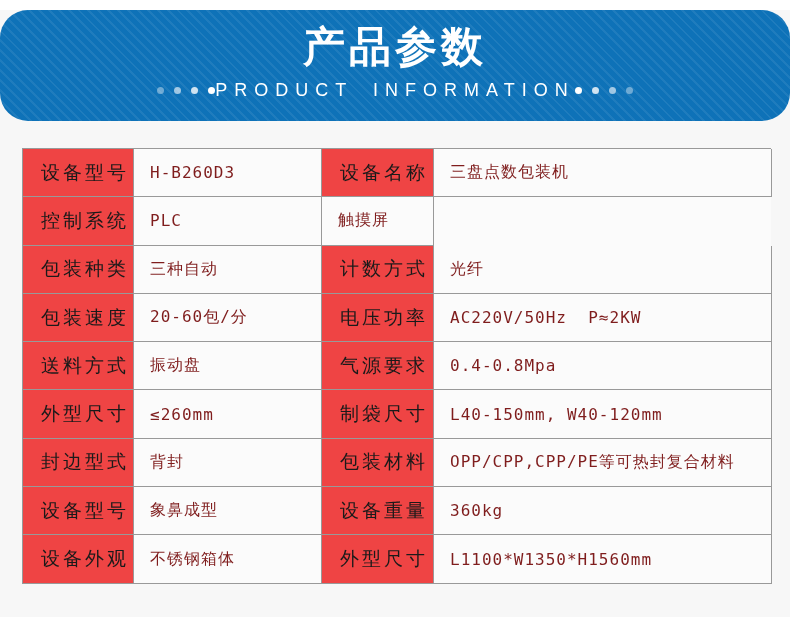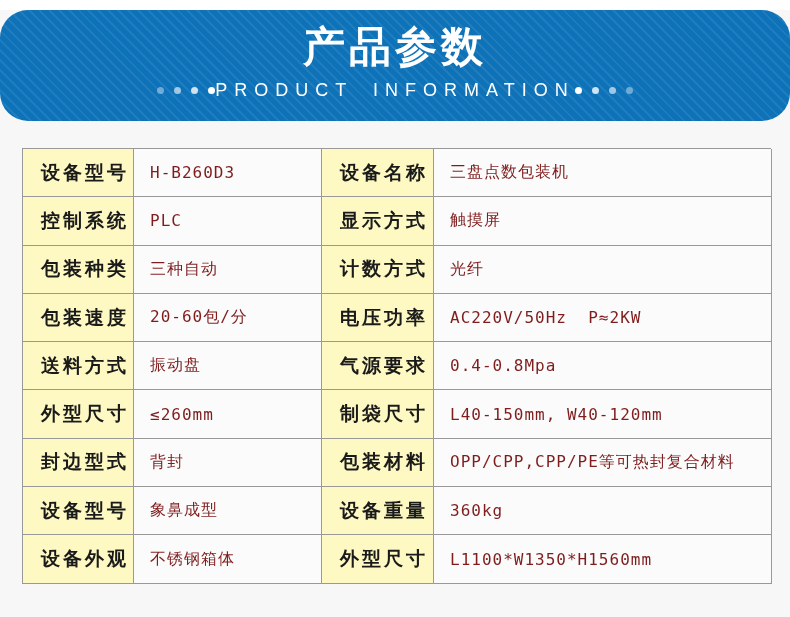--- a/index.html
+++ b/index.html
@@ -76,22 +76,22 @@
     height: 48.3px;
   }
   .cell {
     border-right: 1px solid #999999;
     border-bottom: 1px solid #999999;
     display: flex;
     align-items: center;
     overflow: hidden;
   }
   .label-cell {
-    background: #fef9c3;
-    font-weight: bold;
+    background: #ef4444;
+    font-weight: normal;
     font-size: 19px;
     letter-spacing: 3px;
     color: #1a1a1a;
     padding-left: 18px;
   }
   .value-cell {
     background: #fbfbfb;
     font-family: "DejaVu Sans Mono", "Liberation Mono", monospace;
     font-size: 16px;
     letter-spacing: 1px;
@@ -129,21 +129,20 @@
   <div class="spec-row">
     <div class="cell label-cell">设备型号</div>
     <div class="cell value-cell">H-B260D3</div>
     <div class="cell label-cell">设备名称</div>
     <div class="cell value-cell">三盘点数包装机</div>
   </div>
 
   <div class="spec-row">
     <div class="cell label-cell">控制系统</div>
     <div class="cell value-cell">PLC</div>
-    <div class="cell label-cell">显示方式</div>
     <div class="cell value-cell">触摸屏</div>
   </div>
 
   <div class="spec-row">
     <div class="cell label-cell">包装种类</div>
     <div class="cell value-cell">三种自动</div>
     <div class="cell label-cell">计数方式</div>
     <div class="cell value-cell">光纤</div>
   </div>
 

